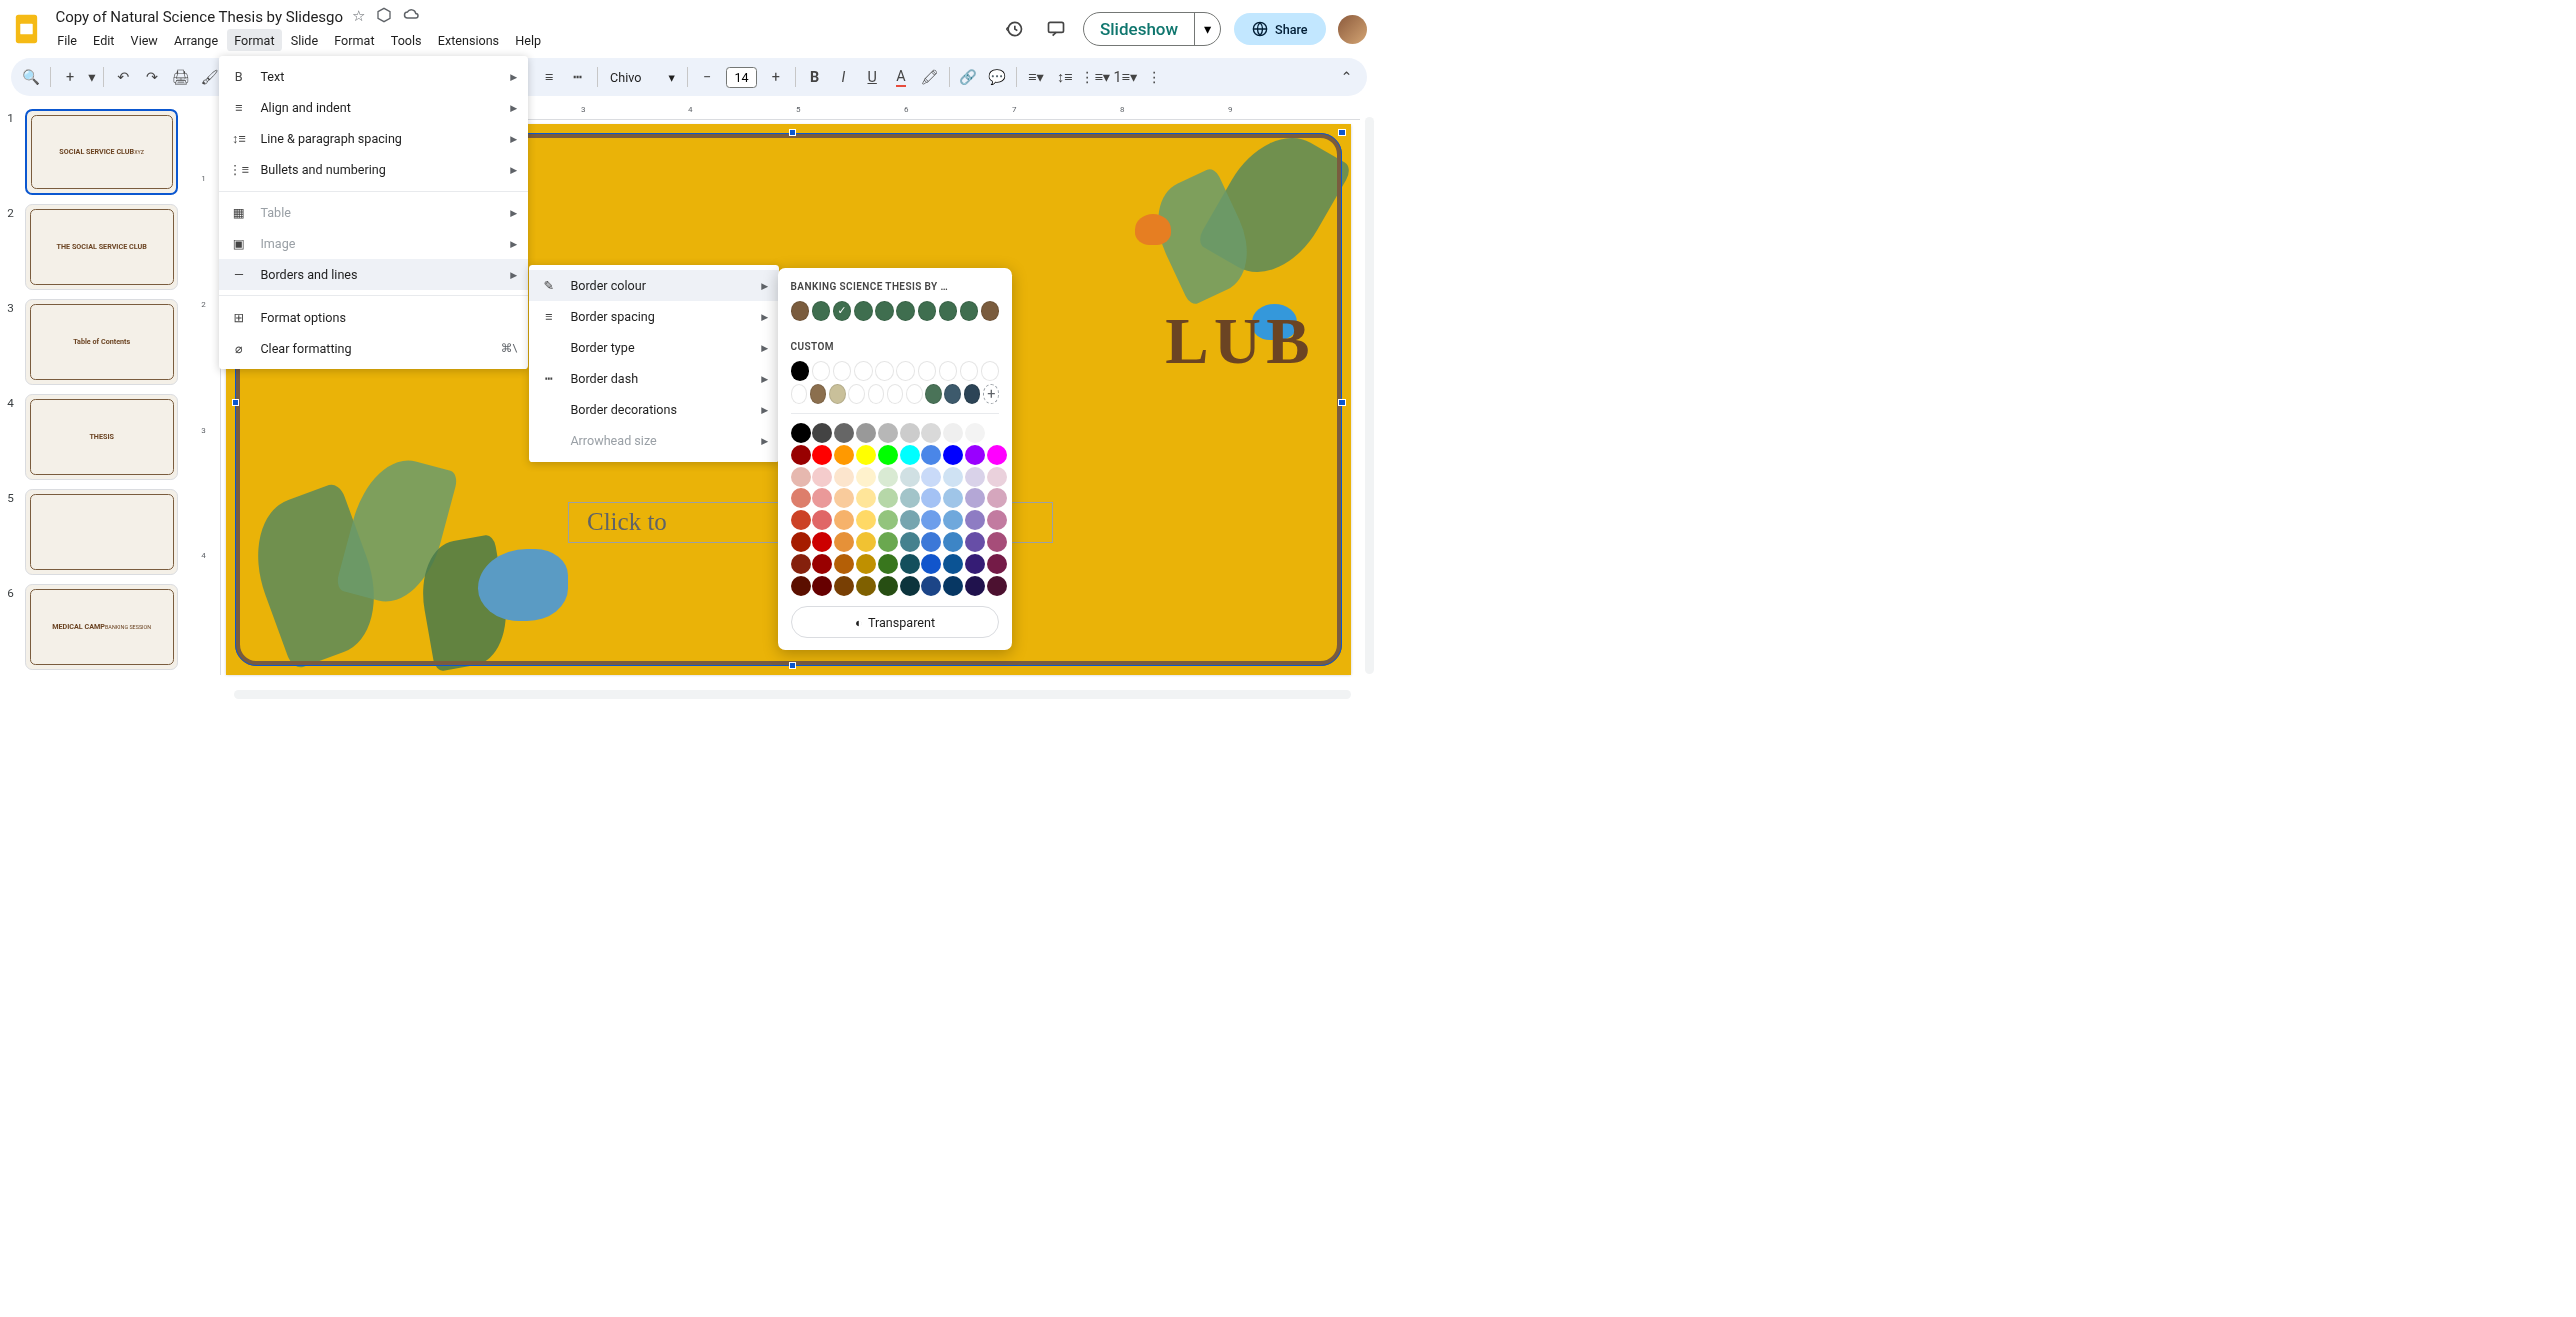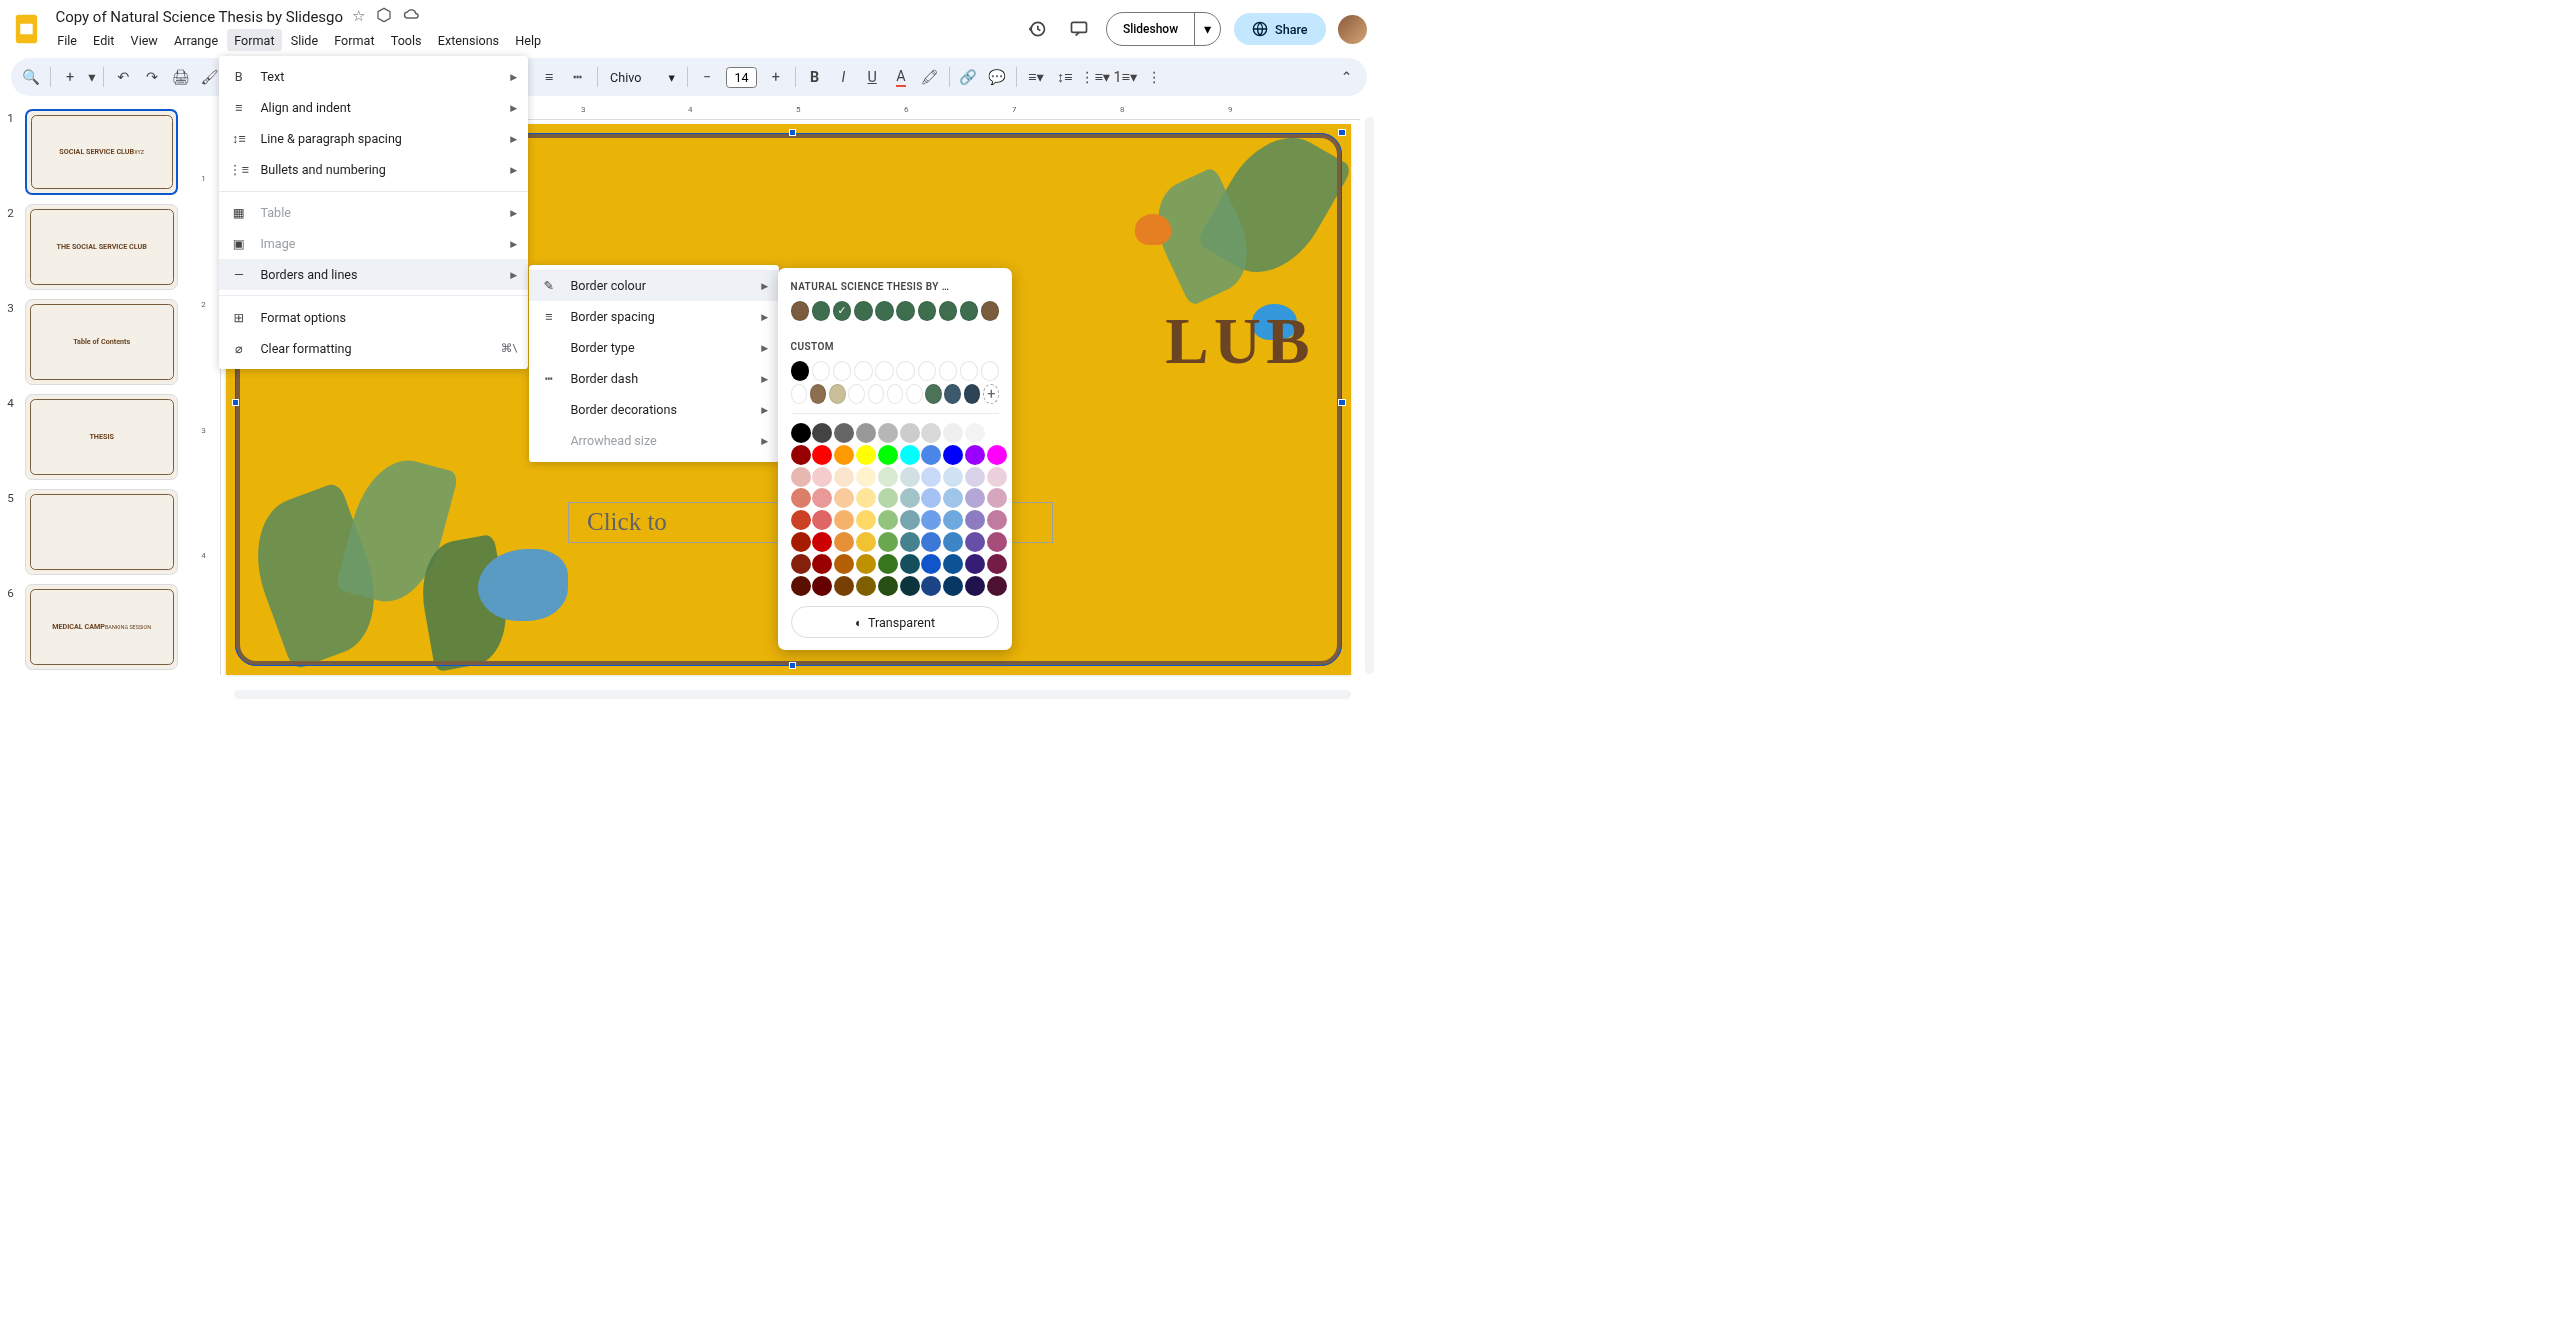--- a/index.html
+++ b/index.html
@@ -8,21 +8,21 @@
 .logo { width: 32px; height: 32px; display: flex; align-items: center; justify-content: center; }
 .title-area { flex: 1; }
 .doc-title { font-size: 15px; color: #1f1f1f; padding: 1.8px 5.4px; display: flex; align-items: center; gap: 9px; }
 .title-icons { display: flex; gap: 10.8px; color: #5f6368; }
 .menubar { display: flex; gap: 1.8px; padding: 0 0 1.8px; }
 .menu-item { padding: 3.6px 7.2px; font-size: 12.6px; color: #1f1f1f; border-radius: 3.6px; cursor: pointer; }
 .menu-item.active { background: #e8eaed; }
 .header-right { display: flex; align-items: center; gap: 12.6px; }
 .icon-btn { width: 29px; height: 29px; display: flex; align-items: center; justify-content: center; color: #444; border-radius: 14.4px; cursor: pointer; }
 .slideshow-btn { border: 0.9px solid #747775; border-radius: 18px; display: flex; align-items: center; height: 34px; overflow: hidden; }
-.slideshow-main { padding: 0 16px; font-size: 12px; font-weight: 500; color: #000000; }
+.slideshow-main { padding: 0 16px; font-size: 17px; font-weight: 500; color: #0f766e; }
 .slideshow-drop { border-left: 0.9px solid #747775; padding: 0 9px; height: 100%; display: flex; align-items: center; }
 .share-btn { background: #c2e7ff; border-radius: 18px; padding: 8px 18px; display: flex; align-items: center; gap: 7.2px; font-size: 12.6px; font-weight: 500; color: #001d35; }
 .avatar { width: 29px; height: 29px; border-radius: 50%; background: linear-gradient(135deg, #8b5a3c, #d4a574); }
 .toolbar { background: #edf2fa; border-radius: 21.6px; margin: 3.6px 10.8px 7.2px; padding: 3.6px 7.2px; display: flex; align-items: center; gap: 1.8px; height: 38px; }
 .tb-btn { min-width: 27px; height: 27px; display: flex; align-items: center; justify-content: center; border-radius: 3.6px; color: #444; cursor: pointer; font-size: 14.4px; }
 .tb-sep { width: 0.9px; height: 20px; background: #c7c7c7; margin: 0 3.6px; }
 .font-sel { display: flex; align-items: center; gap: 27px; padding: 0 7.2px; font-size: 12.6px; color: #1f1f1f; }
 .size-box { display: flex; align-items: center; }
 .size-input { width: 31px; height: 21.6px; border: 0.9px solid #747775; border-radius: 3.6px; text-align: center; font-size: 12.6px; margin: 0 5.4px; }
 .main-area { display: flex; height: calc(100% - 115px); position: relative; }
@@ -372,21 +372,21 @@
       <span class="dd-arrow">▶</span>
     </div>
     <div class="dd-item disabled">
       <span class="dd-icon"></span>
       <span class="dd-label">Arrowhead size</span>
       <span class="dd-arrow">▶</span>
     </div>
   </div>
 
 <div class="color-panel" id="color-panel" style="top:268px;left:778px">
-  <div class="cp-header">NATURAL SCIENCE THESIS BY …</div>
+  <div class="cp-header">BANKING SCIENCE THESIS BY …</div>
   <div class="cp-row" id="theme-row">
       <div class="cp-swatch" style="background: rgb(122, 92, 62);"></div>
       <div class="cp-swatch" style="background: rgb(63, 110, 79);"></div>
       <div class="cp-swatch checked" style="background: rgb(63, 110, 79);"></div>
       <div class="cp-swatch" style="background: rgb(63, 110, 79);"></div>
       <div class="cp-swatch" style="background: rgb(63, 110, 79);"></div>
       <div class="cp-swatch" style="background: rgb(63, 110, 79);"></div>
       <div class="cp-swatch" style="background: rgb(63, 110, 79);"></div>
       <div class="cp-swatch" style="background: rgb(63, 110, 79);"></div>
       <div class="cp-swatch" style="background: rgb(63, 110, 79);"></div>

